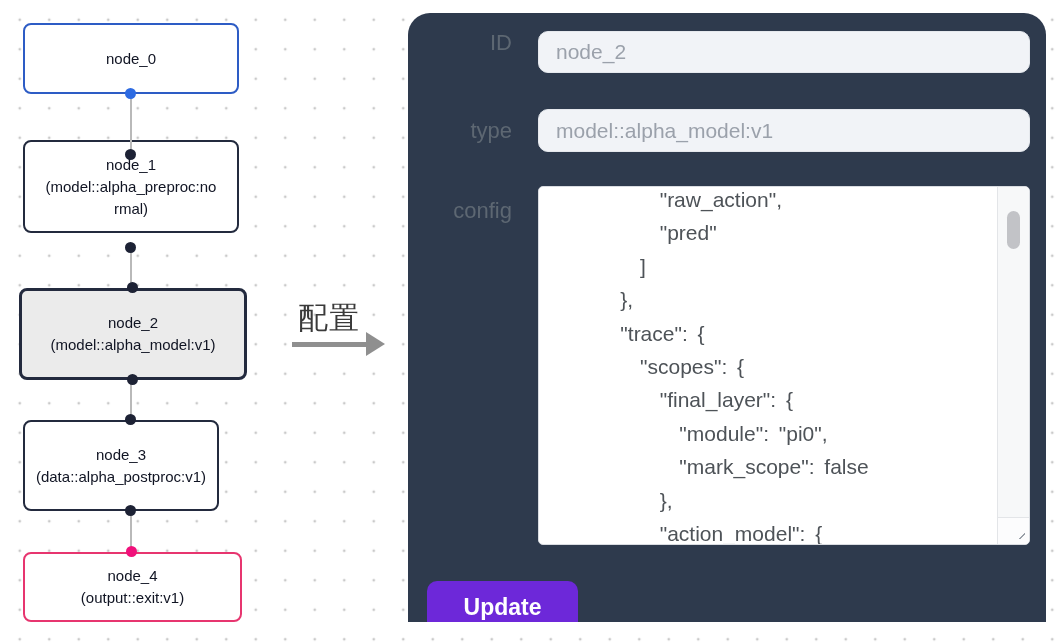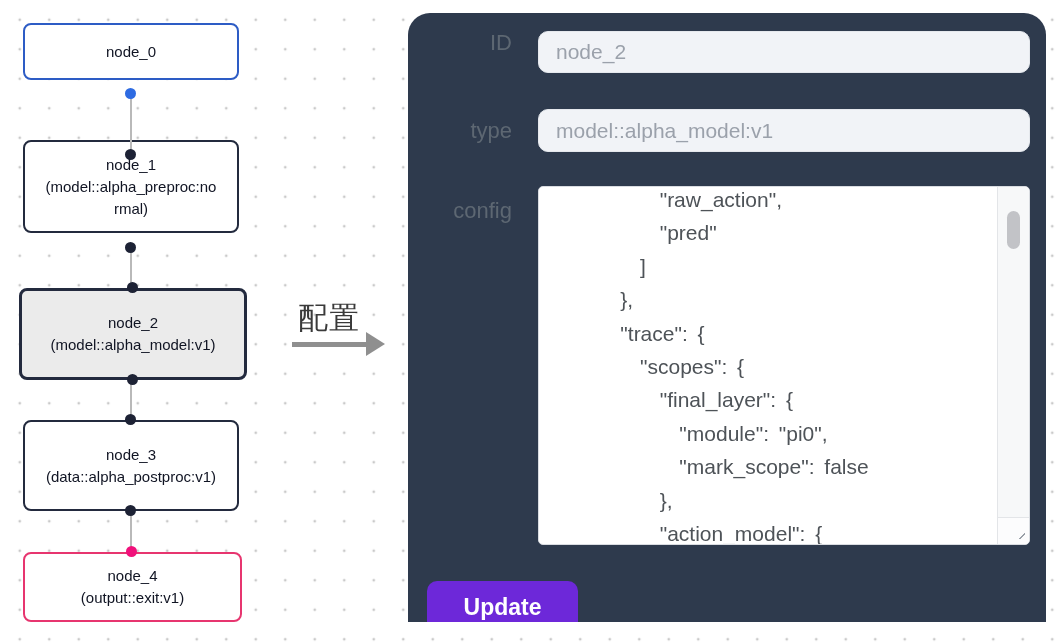--- a/index.html
+++ b/index.html
@@ -89,21 +89,21 @@
 </head>
 <body>
 
 <div>
 
   <div class="edge" style="top:94px;height:61px;"></div>
   <div class="edge" style="top:248px;height:40px;"></div>
   <div class="edge" style="top:380px;height:40px;"></div>
   <div class="edge" style="top:511px;height:41px;"></div>
 
-  <div class="node node-input" style="left:23px;top:23px;width:216px;height:57px;">
+  <div class="node node-input" style="left:23px;top:23px;width:216px;height:71px;">
     <div class="node-text">
       <div>node_0</div>
     </div>
   </div>
   <div class="handle handle-blue" style="left:125px;top:88px;"></div>
 
   <div class="node" style="left:23px;top:140px;width:216px;height:93px;">
     <div class="node-text">
       <div>node_1</div>
       <div>(model::alpha_preproc:normal)</div>
@@ -114,21 +114,21 @@
 
   <div class="node node-selected" style="left:19px;top:288px;width:228px;height:92px;">
     <div class="node-text">
       <div>node_2</div>
       <div>(model::alpha_model:v1)</div>
     </div>
   </div>
   <div class="handle" style="left:127px;top:282px;"></div>
   <div class="handle" style="left:127px;top:374px;"></div>
 
-  <div class="node" style="left:23px;top:420px;width:216px;height:91px;">
+  <div class="node" style="left:23px;top:420px;width:196px;height:91px;">
     <div class="node-text">
       <div>node_3</div>
       <div>(data::alpha_postproc:v1)</div>
     </div>
   </div>
   <div class="handle" style="left:125px;top:414px;"></div>
   <div class="handle" style="left:125px;top:505px;"></div>
 
   <div class="node node-output" style="left:23px;top:552px;width:219px;height:70px;">
     <div class="node-text">

